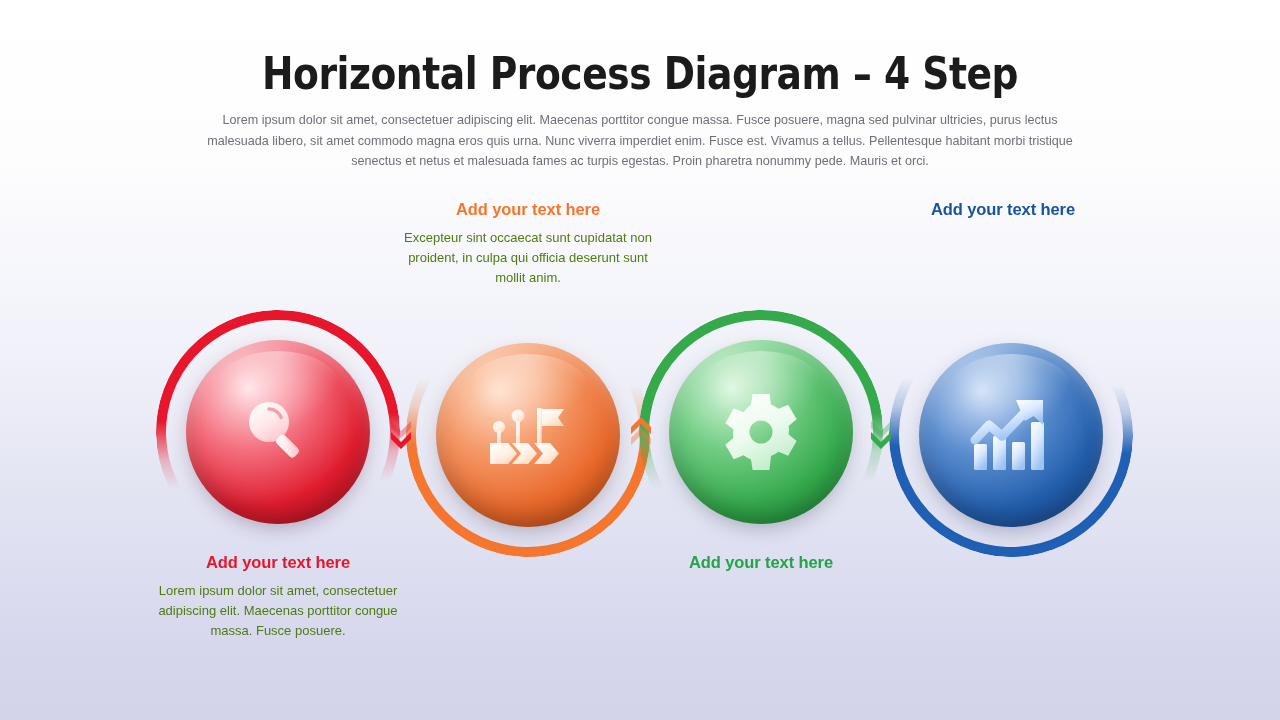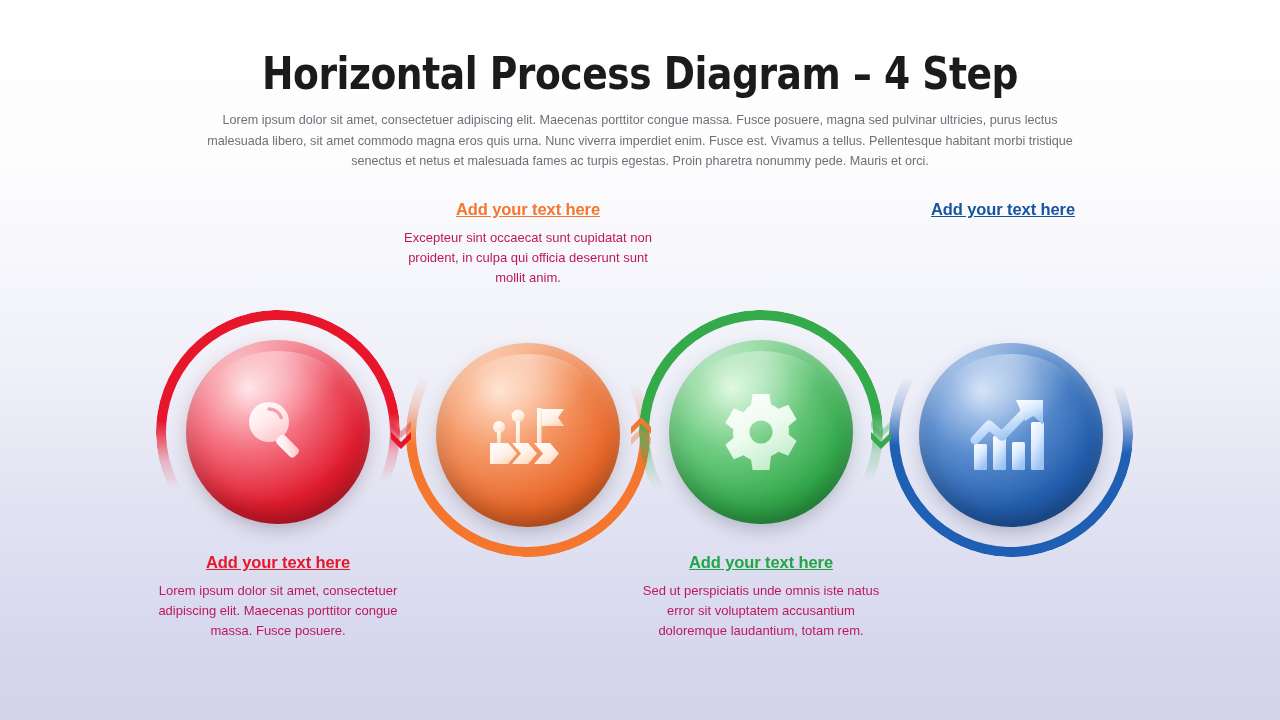--- a/index.html
+++ b/index.html
@@ -93,23 +93,22 @@
   
   .connector{ position:absolute; width:24px; height:34px; }
   .connector svg{ display:block; }
 
   
   .txt{ position:absolute; width:250px; text-align:center; }
   .txt h3{
     font-size:16.5px; font-weight:bold; line-height:20px;
     letter-spacing:-0.1px;
     margin-bottom:9px;
-    text-decoration:underline;
-  }
-  .txt p{ font-size:13px; line-height:19.8px; color:#be185d; }
+  }
+  .txt p{ font-size:13px; line-height:19.8px; color:#4d7c0f; }
 </style>
 </head>
 <body>
 
 <div id="slide-title">Horizontal Process Diagram – 4 Step</div>
 <div id="slide-subtitle">Lorem ipsum dolor sit amet, consectetuer adipiscing elit. Maecenas porttitor congue massa. Fusce posuere, magna sed pulvinar ultricies, purus lectus malesuada libero, sit amet commodo magna eros quis urna. Nunc viverra imperdiet enim. Fusce est. Vivamus a tellus. Pellentesque habitant morbi tristique senectus et netus et malesuada fames ac turpis egestas. Proin pharetra nonummy pede. Mauris et orci.</div>
 
 <div id="stage">
 
   <div class="step" style="left:128px; top:282px;
@@ -192,21 +191,20 @@
           M33.6 4 h16.8 l1.6 10.4 a29 29 0 0 1 7.4 4.3 l9.8-4 8.4 14.6 -8 6.6
           a29 29 0 0 1 0 8.6 l8 6.6 -8.4 14.6 -9.8-4 a29 29 0 0 1 -7.4 4.3
           L50.4 80 H33.6 L32 69.6 a29 29 0 0 1 -7.4-4.3 l-9.8 4 L6.4 54.7 l8-6.6
           a29 29 0 0 1 0-8.6 l-8-6.6 8.4-14.6 9.8 4 A29 29 0 0 1 32 14.4 Z
           M42 30.5 a11.5 11.5 0 1 0 0 23 a11.5 11.5 0 0 0 0-23 Z"></path>
       </svg>
     </div>
   </div>
   <div class="txt" style="left:636px; top:552px;">
     <h3 style="color:#21a547">Add your text here</h3>
-    <p>Sed ut perspiciatis unde omnis iste natus error sit voluptatem accusantium doloremque laudantium, totam rem.</p>
   </div>
 
   <div class="step" style="left:861px; top:285px;
               --c:#1f5fb4;
               --halo:radial-gradient(circle,rgba(31,95,180,.26) 40%,rgba(31,95,180,0) 72%);
               --hi:#cfe0f7; --mid:#5d8fd0; --base:#235fae; --dark:#113f80;">
     <div class="arc bottom"></div>
     <div class="halo"></div>
     <div class="sphere">
       <svg width="84" height="78" viewBox="0 0 84 78">

